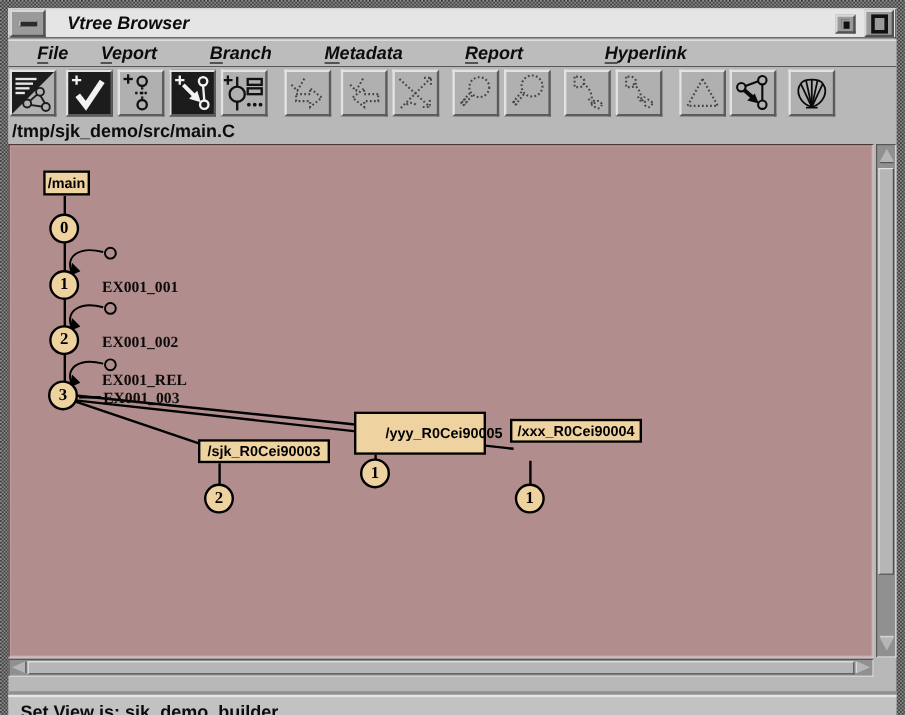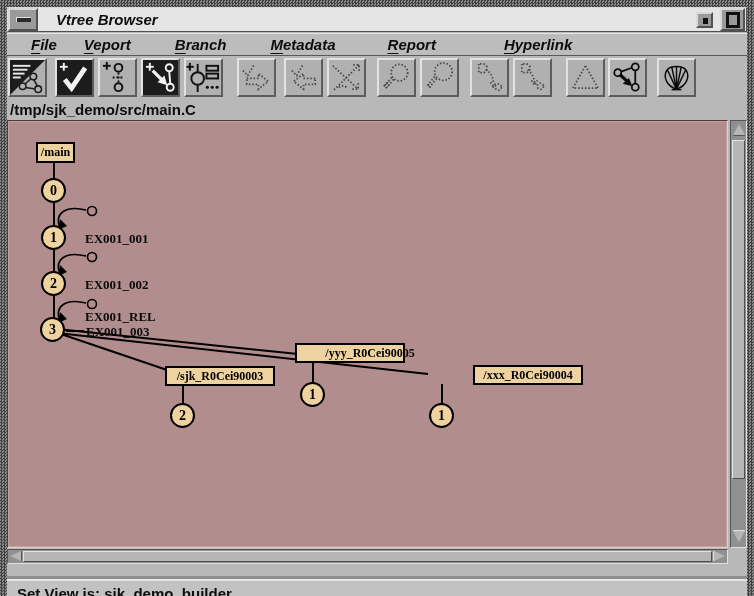--- a/index.html
+++ b/index.html
@@ -57,21 +57,21 @@
     position:absolute; left:0; top:0; width:721px; height:428px;
     background:#b28d8d;
     border-top:1px solid #4d3a3a; border-left:1px solid #4d3a3a;
     border-bottom:1px solid #e0cfcf; border-right:1px solid #e0cfcf;
     box-shadow: inset 0 0 0 1px rgba(235,215,205,.25);
     overflow:hidden;
   }
   .canvas svg.wires { position:absolute; left:0; top:0; }
 
   .vbox { position:absolute; background:#eed2a0; border:2px solid #000;
-    font-family:Liberation Serif, serif; font-weight:bold; font-size:12px;
+    font-family:Liberation Sans, sans-serif; font-weight:bold; font-size:12px;
     display:flex; align-items:center; justify-content:center; white-space:nowrap; color:#000; }
   .vnode { position:absolute; width:25px; height:25px; border-radius:50%;
     background:#eed2a0; border:2px solid #000;
     font-family:"Liberation Serif", serif; font-weight:bold; font-size:14px;
     display:flex; align-items:center; justify-content:center; color:#000; }
   .vlabel { position:absolute; font-family:"Liberation Serif", serif; font-weight:bold;
     font-size:13px; color:#0a0a0a; white-space:nowrap; }
 
   
   .vscroll { position:absolute; left:723px; top:0; width:17px; height:428px; background:#909090;
@@ -369,24 +369,24 @@
           </div>
 
       <div class="vlabel" style="left:77px; top:110px;">EX001_001</div>
       <div class="vlabel" style="left:77px; top:156px;">EX001_002</div>
       <div class="vlabel" style="left:77px; top:188px;">EX001_REL</div>
       <div class="vlabel" style="left:78px; top:203px;">EX001_003</div>
 
       <div class="vbox" style="left:157px; top:245px; width:110px; height:20px;">
         <span>/sjk_R0Cei90003</span>
       </div>
-      <div class="vbox" style="left:287px; top:222px; width:110px; height:20px;padding-left:40px;">
+      <div class="vbox" style="left:287px; top:222px; width:110px; height:36px;padding-left:40px;">
         <span>/yyy_R0Cei90005</span>
       </div>
-      <div class="vbox" style="left:417px; top:244px; width:110px; height:20px;margin-left:48px;">
+      <div class="vbox" style="left:417px; top:228px; width:110px; height:20px;">
         <span>/xxx_R0Cei90004</span>
       </div>
 
       <div class="vnode" style="left:162px; top:282px;">
             <span>2</span>
           </div>
       <div class="vnode" style="left:292px; top:261px;">
             <span>1</span>
           </div>
       <div class="vnode" style="left:421px; top:282px;">

